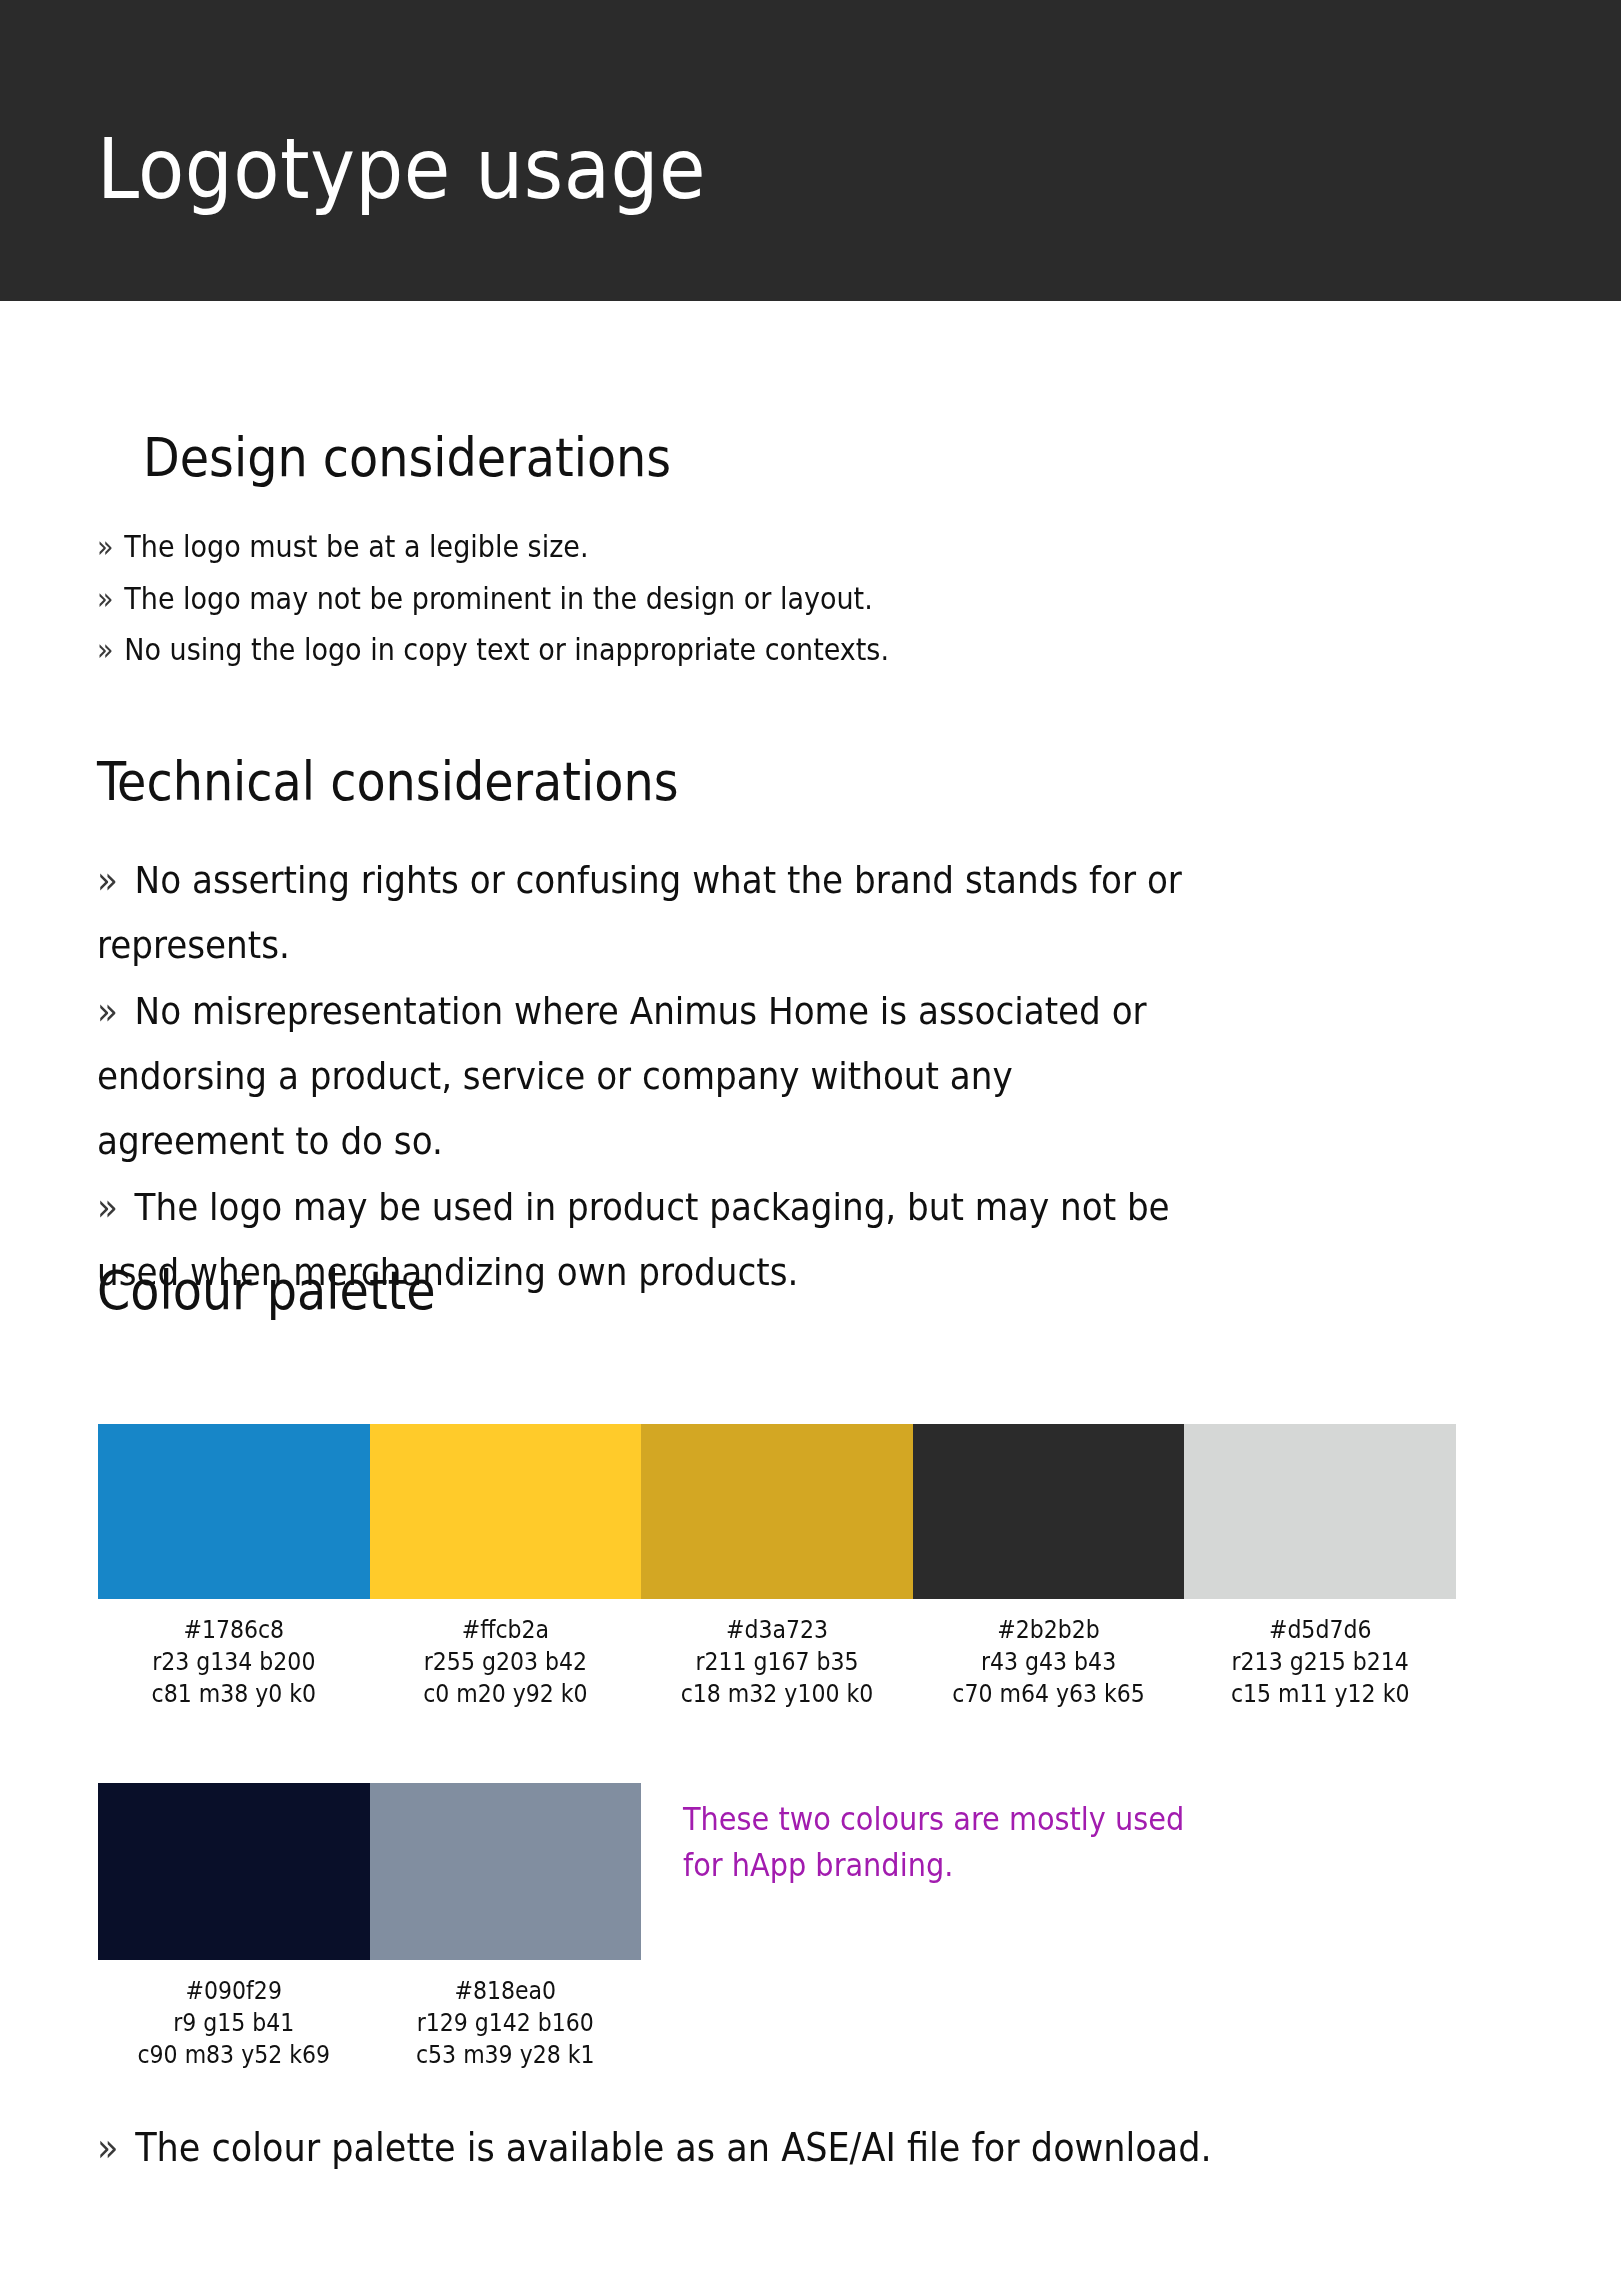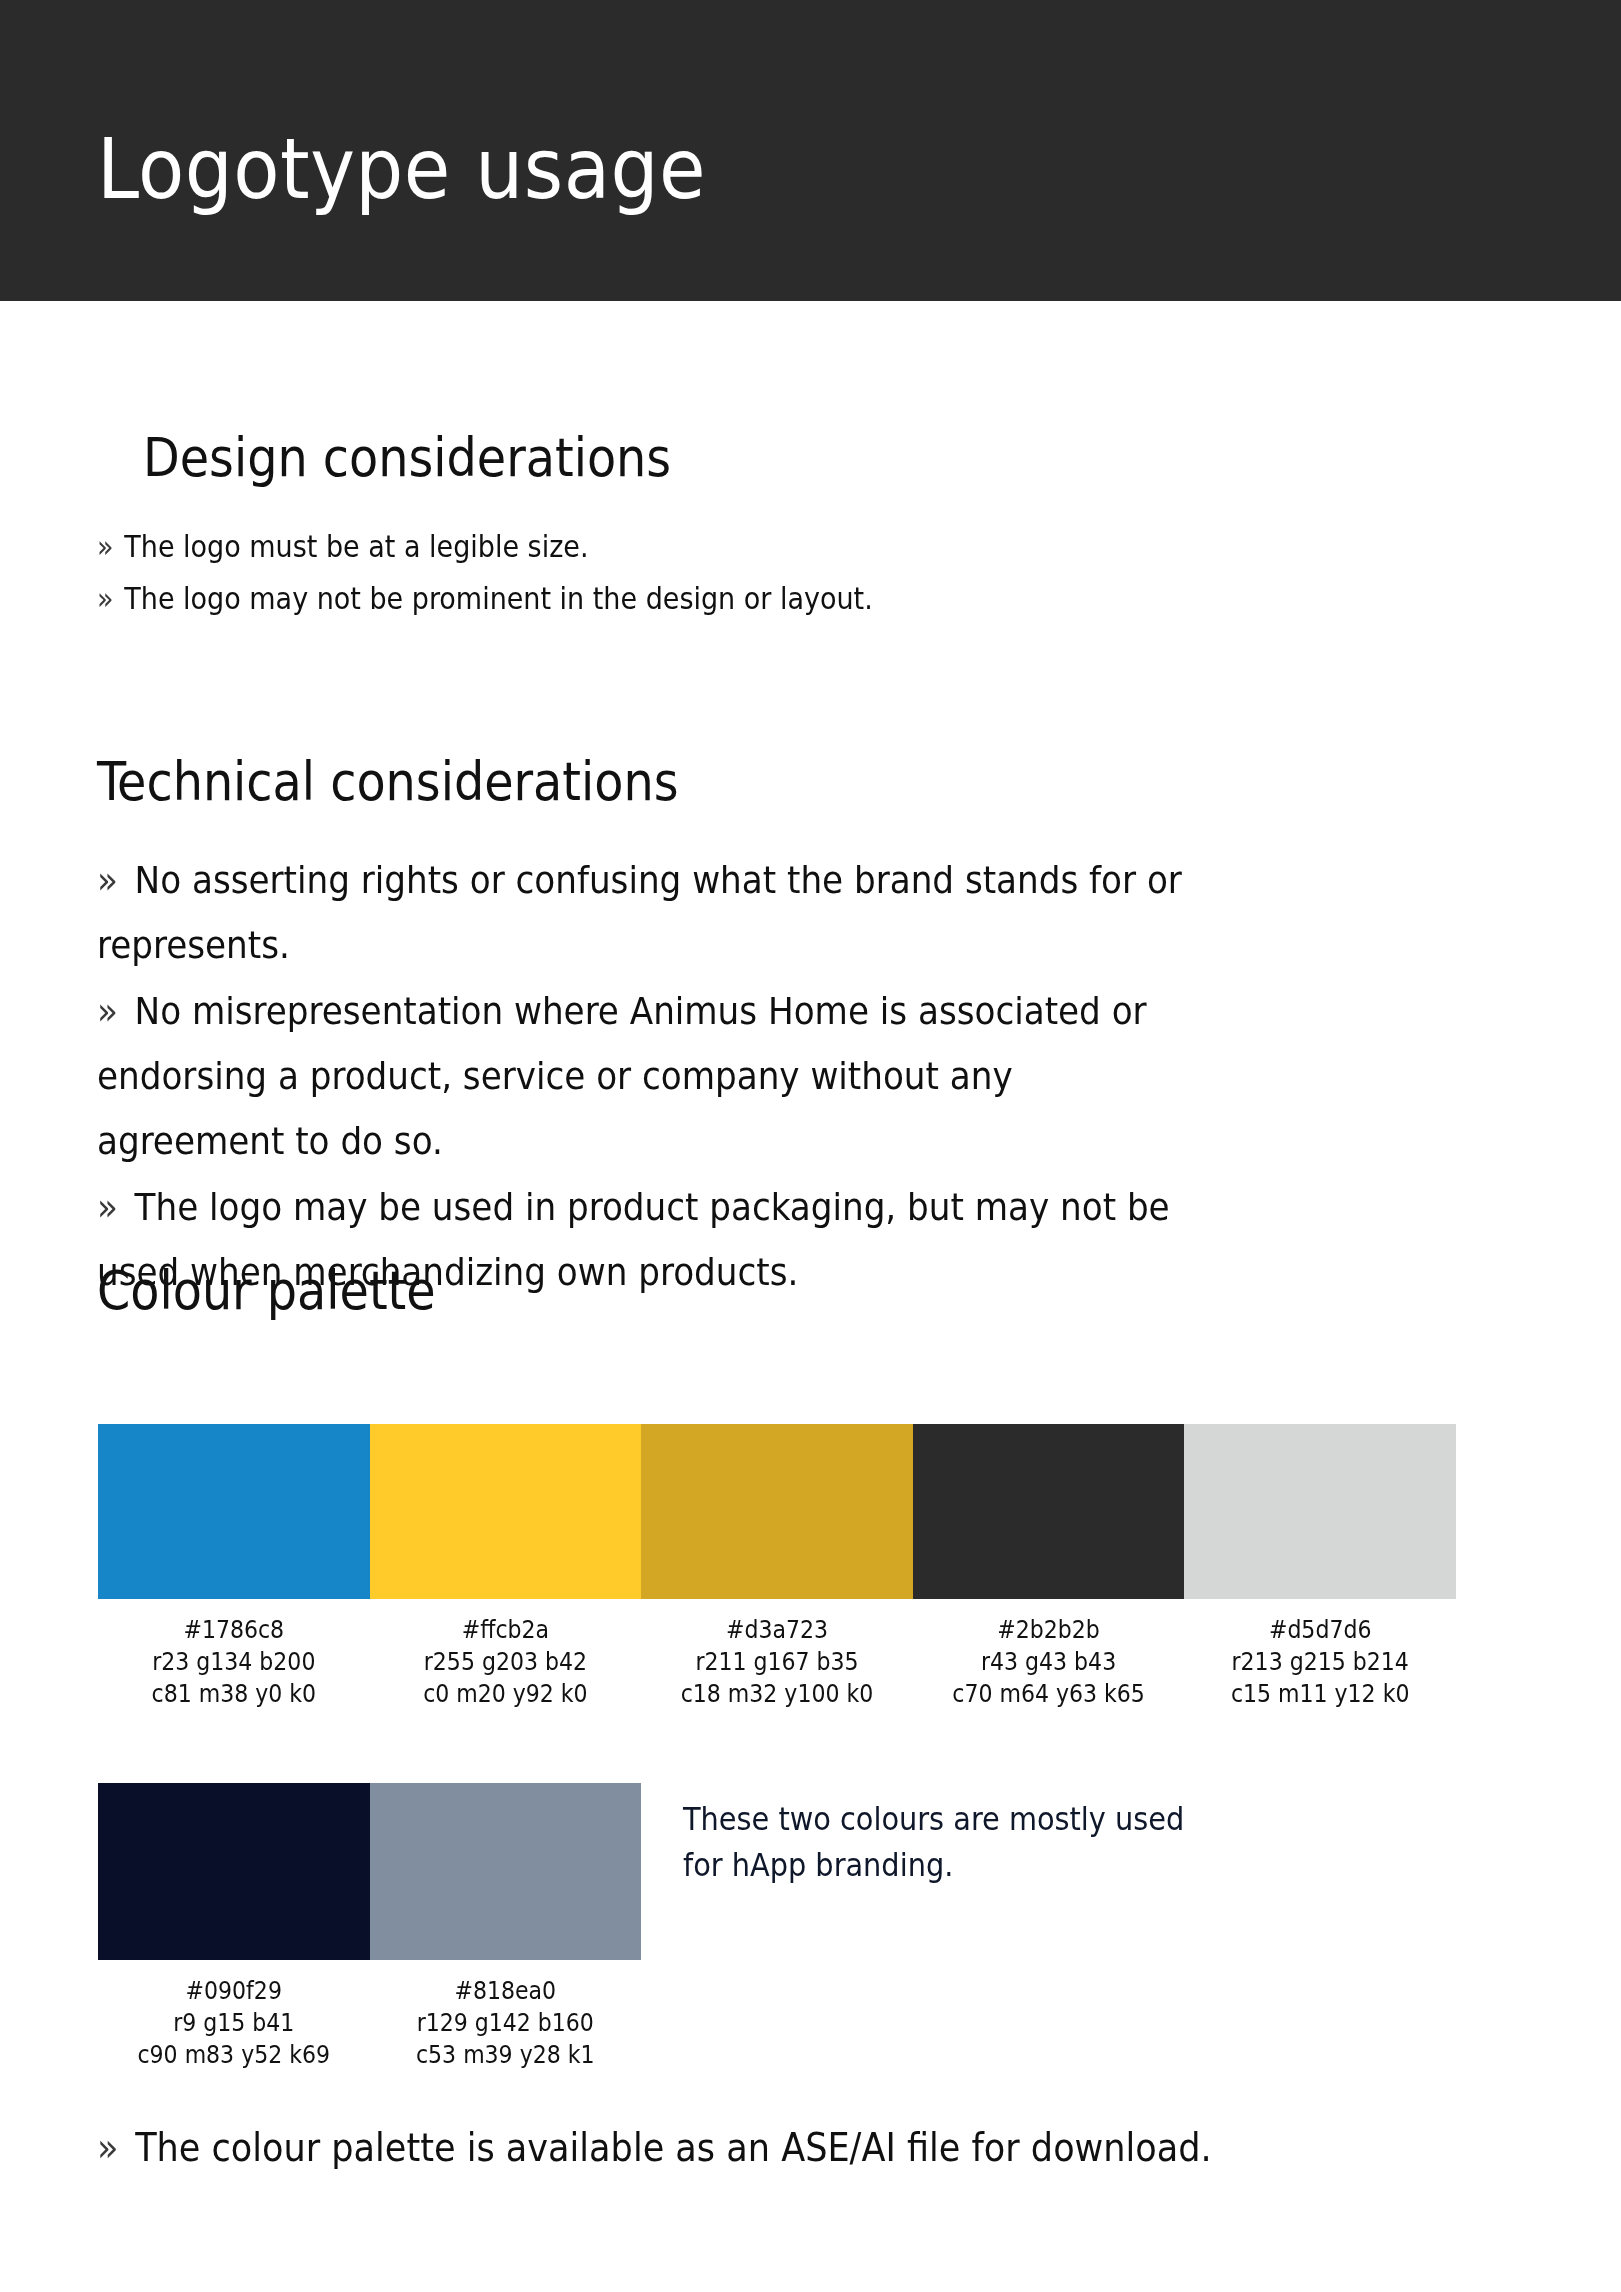--- a/index.html
+++ b/index.html
@@ -72,21 +72,21 @@
     text-align:center;
     font-size:24.5px;
     line-height:1.30;
     color:#111111;
   }
   #labels-primary .swatch-label { width:272px; }
   #labels-secondary .swatch-label { width:272px; }
 
   .note-text {
     position:absolute; left:683px; top:1495px;
-    font-size:32px; line-height:1.45; color:#0f172a;
+    font-size:32px; line-height:1.45; color:#a21caf;
     width:549px;
   }
 
   .footer-note {
     position:absolute; left:97px; top:1818px;
     font-size:39px; line-height:1.5; color:#101010; white-space:nowrap;
   }
 </style>
 </head>
 <body style="background: rgb(255, 255, 255);">
@@ -100,20 +100,23 @@
   <div class="content">
 
     <div class="section-heading" id="h-design">Design considerations</div>
 
     <div class="body-block" id="b-design">
       <div class="bullet-line">
         <span class="guillemet">»</span><span>The logo must be at a legible size.</span>
       </div>
       <div class="bullet-line">
         <span class="guillemet">»</span><span>The logo may not be prominent in the design or layout.</span>
+      </div>
+      <div class="bullet-line">
+        <span class="guillemet">»</span><span>No using the logo in copy text or inappropriate contexts.</span>
       </div>
     </div>
 
     <div class="section-heading" id="h-technical">Technical considerations</div>
 
     <div class="body-block" id="b-technical">
       <div class="bullet-para">
         <span class="guillemet-wide">»</span><span>No asserting rights or confusing what the brand stands for or represents.</span>
       </div>
       <div class="bullet-para">

